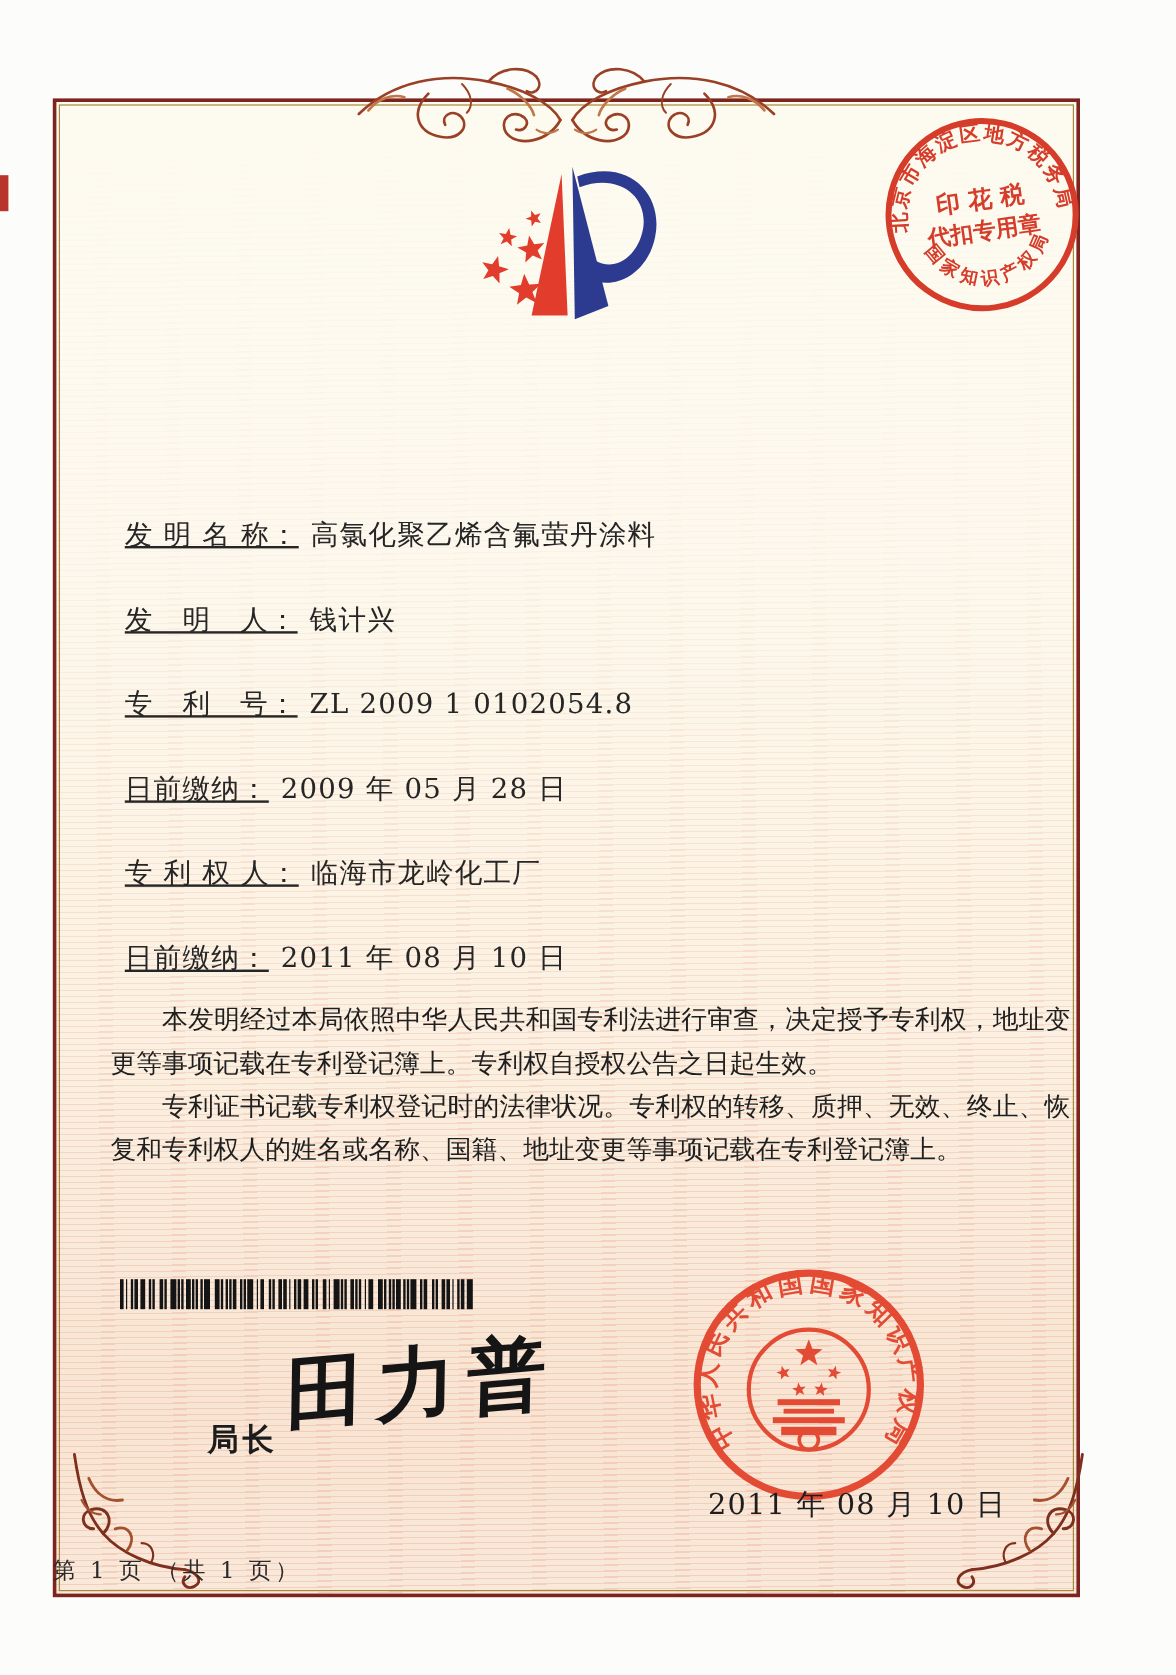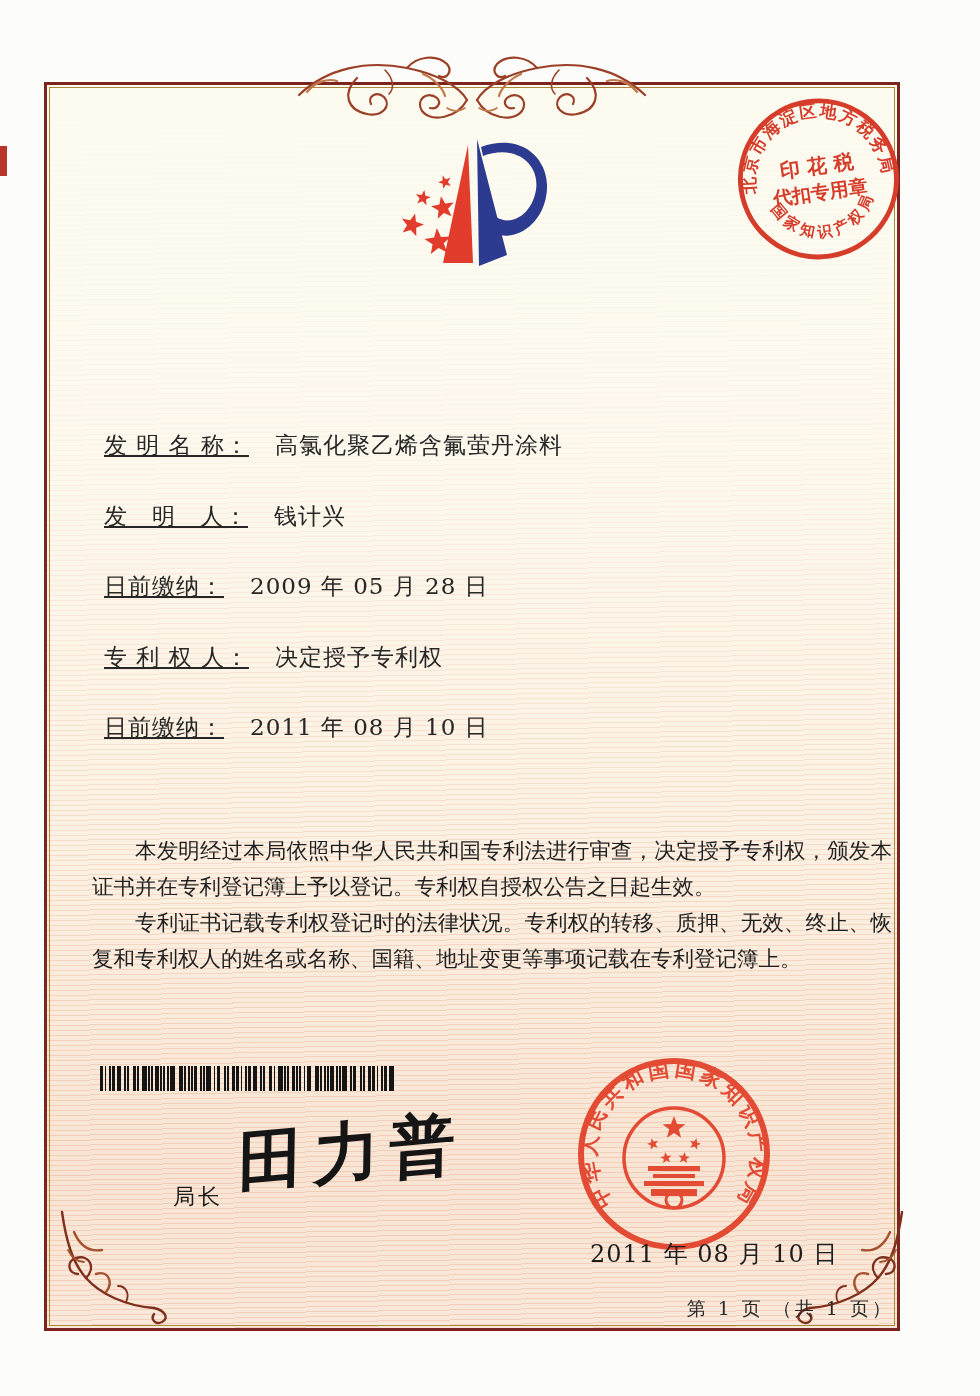--- a/index.html
+++ b/index.html
@@ -25,36 +25,36 @@
   .abs{position:absolute;}
   .cert-no{left:86px; top:158px; font-size:23px; letter-spacing:2px; color:#2e2e2e;}
   .title{
     left:44px; top:297px; width:850px; text-align:center;
     font-size:52px; font-weight:bold; color:#171717;
     letter-spacing:.4em; padding-left:.4em; box-sizing:border-box;
   }
   .fields{left:104px; top:424px; width:720px;}
   .field-row{height:70.5px; font-size:23px; color:#262626; padding-top:6px; box-sizing:border-box;}
   .field-label{letter-spacing:1px;text-decoration:underline;}
-  .field-value{margin-left:26px; letter-spacing:1px;text-align:center;}
+  .field-value{margin-left:10px; letter-spacing:1px;text-align:center;}
   .paras{
     left:92px; top:833px; width:800px; font-size:21.5px; line-height:36px;
     color:#1f1f1f; text-align:justify;
   }
   .paras p{margin:0; text-indent:2em;}
   .barcode{left:100px; top:1066px; width:302px; height:25px; font-size:0;}
   .barcode span{display:inline-block; height:100%; background:#141414; vertical-align:top;}
-  .sig-title{left:173px; top:1182px; font-size:22px; letter-spacing:3px; color:#1c1c1c;
-    font-family:"DejaVu Sans","Liberation Sans",sans-serif;}
+  .sig-title{left:173px; top:1182px; font-size:26px; letter-spacing:3px; color:#1c1c1c;
+    font-family:"DejaVu Sans","Liberation Sans",sans-serif;font-weight:bold;}
   .sig-name{
     left:238px; top:1118px; font-size:66px; font-weight:bold; letter-spacing:10px;
     color:#151515; transform:rotate(-5deg) skewX(-6deg); transform-origin:left center;
   }
   .seal-date{left:590px; top:1238px; font-size:24px; letter-spacing:1px; color:#1d1d1d;}
-  .footer{left:44px; top:1296px; width:850px; text-align:right; font-size:19px;
+  .footer{left:44px; top:1296px; width:850px; text-align:left; font-size:19px;
     letter-spacing:3px; color:#2a2a2a;}
   .tax-stamp{left:728px; top:95px; width:180px; height:176px; transform:rotate(-8deg);}
   .sipo-logo{left:393px; top:133px; width:160px; height:145px;}
   .big-seal{left:568px; top:1048px; width:212px; height:212px; opacity:.94;}
   .ornament-top{left:297px; top:48px; width:350px; height:85px;}
   .corner-br{left:788px; top:1210px; width:122px; height:118px;}
   .corner-bl{left:54px; top:1210px; width:122px; height:118px; transform:scaleX(-1);}
   .scan-mark{left:0; top:146px; width:7px; height:30px; background:#b9342a;}
   svg text{font-family:"DejaVu Serif","Liberation Serif",serif;}
 </style>
@@ -138,32 +138,35 @@
 
 
   <div class="fields abs">
     <div class="field-row">
       <span class="field-label">发 明 名 称：</span><span class="field-value">高氯化聚乙烯含氟萤丹涂料</span>
     </div>
     <div class="field-row">
       <span class="field-label">发　明　人：</span><span class="field-value">钱计兴</span>
     </div>
     <div class="field-row">
+      <span class="field-label">专　利　号：</span><span class="field-value">ZL 2009 1 0102054.8</span>
+    </div>
+    <div class="field-row">
       <span class="field-label">日前缴纳：</span><span class="field-value">2009 年 05 月 28 日</span>
     </div>
     <div class="field-row">
-      <span class="field-label">专 利 权 人：</span><span class="field-value">决定授予专利权</span>
+      <span class="field-label">专 利 权 人：</span><span class="field-value">临海市龙岭化工厂</span>
     </div>
     <div class="field-row">
       <span class="field-label">日前缴纳：</span><span class="field-value">2011 年 08 月 10 日</span>
     </div>
   </div>
 
   <div class="paras abs">
-    <p>本发明经过本局依照中华人民共和国专利法进行审查，决定授予专利权，颁发本证书并在专利登记簿上予以登记。专利权自授权公告之日起生效。</p>
+    <p>本发明经过本局依照中华人民共和国专利法进行审查，决定授予专利权，地址变更等事项记载在专利登记簿上。专利权自授权公告之日起生效。</p>
     <p>专利证书记载专利权登记时的法律状况。专利权的转移、质押、无效、终止、恢复和专利权人的姓名或名称、国籍、地址变更等事项记载在专利登记簿上。</p>
   </div>
 
   <div class="barcode abs"><span style="width:3.2px;margin-right:1.4px"></span><span style="width:1.6px;margin-right:2.8px"></span><span style="width:1.6px;margin-right:1.4px"></span><span style="width:3.2px;margin-right:1.4px"></span><span style="width:4.800000000000001px;margin-right:2.8px"></span><span style="width:1.6px;margin-right:1.4px"></span><span style="width:1.6px;margin-right:4.199999999999999px"></span><span style="width:3.2px;margin-right:1.4px"></span><span style="width:1.6px;margin-right:2.8px"></span><span style="width:4.800000000000001px;margin-right:1.4px"></span><span style="width:1.6px;margin-right:1.4px"></span><span style="width:1.6px;margin-right:2.8px"></span><span style="width:3.2px;margin-right:1.4px"></span><span style="width:1.6px;margin-right:1.4px"></span><span style="width:1.6px;margin-right:2.8px"></span><span style="width:1.6px;margin-right:1.4px"></span><span style="width:4.800000000000001px;margin-right:4.199999999999999px"></span><span style="width:3.2px;margin-right:1.4px"></span><span style="width:1.6px;margin-right:2.8px"></span><span style="width:1.6px;margin-right:1.4px"></span><span style="width:1.6px;margin-right:1.4px"></span><span style="width:3.2px;margin-right:2.8px"></span><span style="width:1.6px;margin-right:1.4px"></span><span style="width:1.6px;margin-right:1.4px"></span><span style="width:4.800000000000001px;margin-right:2.8px"></span><span style="width:1.6px;margin-right:1.4px"></span><span style="width:3.2px;margin-right:4.199999999999999px"></span><span style="width:1.6px;margin-right:1.4px"></span><span style="width:1.6px;margin-right:2.8px"></span><span style="width:3.2px;margin-right:1.4px"></span><span style="width:3.2px;margin-right:1.4px"></span><span style="width:1.6px;margin-right:2.8px"></span><span style="width:1.6px;margin-right:1.4px"></span><span style="width:3.2px;margin-right:1.4px"></span><span style="width:4.800000000000001px;margin-right:2.8px"></span><span style="width:1.6px;margin-right:1.4px"></span><span style="width:1.6px;margin-right:4.199999999999999px"></span><span style="width:3.2px;margin-right:1.4px"></span><span style="width:1.6px;margin-right:2.8px"></span><span style="width:4.800000000000001px;margin-right:1.4px"></span><span style="width:1.6px;margin-right:1.4px"></span><span style="width:1.6px;margin-right:2.8px"></span><span style="width:3.2px;margin-right:1.4px"></span><span style="width:1.6px;margin-right:1.4px"></span><span style="width:1.6px;margin-right:2.8px"></span><span style="width:1.6px;margin-right:1.4px"></span><span style="width:4.800000000000001px;margin-right:4.199999999999999px"></span><span style="width:3.2px;margin-right:1.4px"></span><span style="width:1.6px;margin-right:2.8px"></span><span style="width:1.6px;margin-right:1.4px"></span><span style="width:1.6px;margin-right:1.4px"></span><span style="width:3.2px;margin-right:2.8px"></span><span style="width:1.6px;margin-right:1.4px"></span><span style="width:1.6px;margin-right:1.4px"></span><span style="width:4.800000000000001px;margin-right:2.8px"></span><span style="width:1.6px;margin-right:1.4px"></span><span style="width:3.2px;margin-right:4.199999999999999px"></span><span style="width:1.6px;margin-right:1.4px"></span><span style="width:1.6px;margin-right:2.8px"></span><span style="width:3.2px;margin-right:1.4px"></span><span style="width:3.2px;margin-right:1.4px"></span><span style="width:1.6px;margin-right:2.8px"></span><span style="width:1.6px;margin-right:1.4px"></span><span style="width:3.2px;margin-right:1.4px"></span><span style="width:4.800000000000001px;margin-right:2.8px"></span></div>
 
   <div class="sig-title abs">局长</div>
   <div class="sig-name abs">田力普</div>
 
   <svg class="big-seal abs" viewBox="0 0 212 212">
     <defs>

